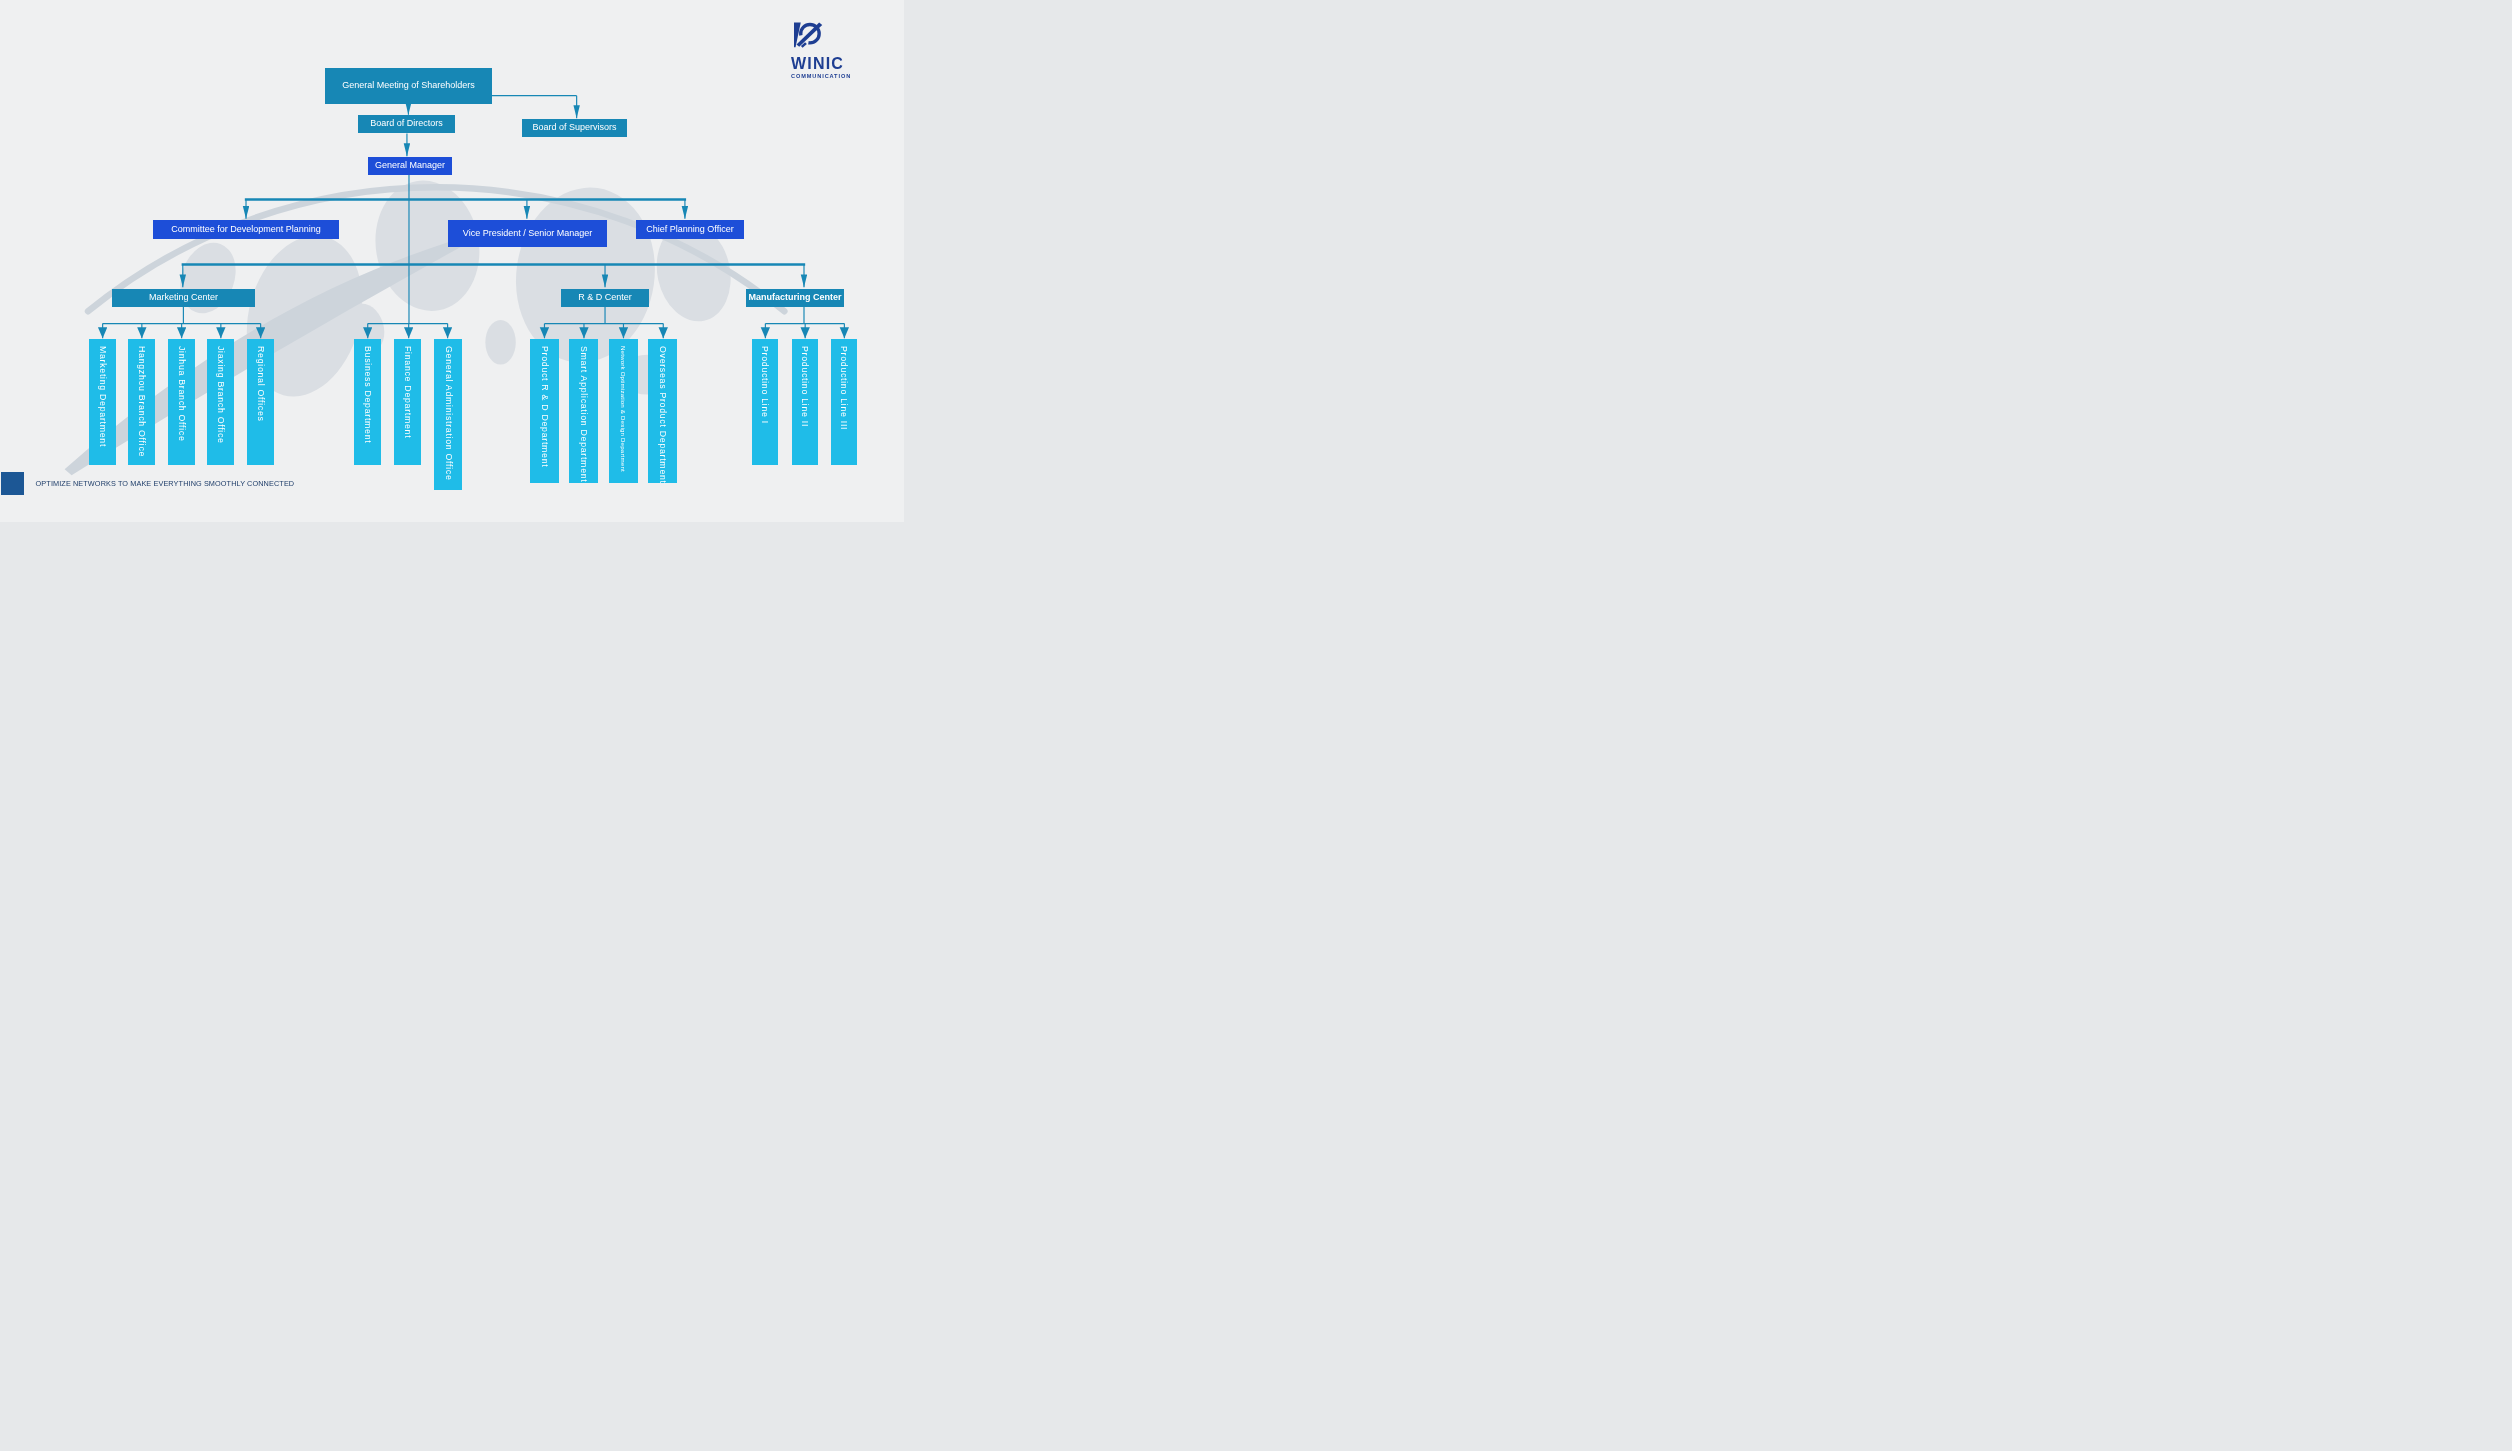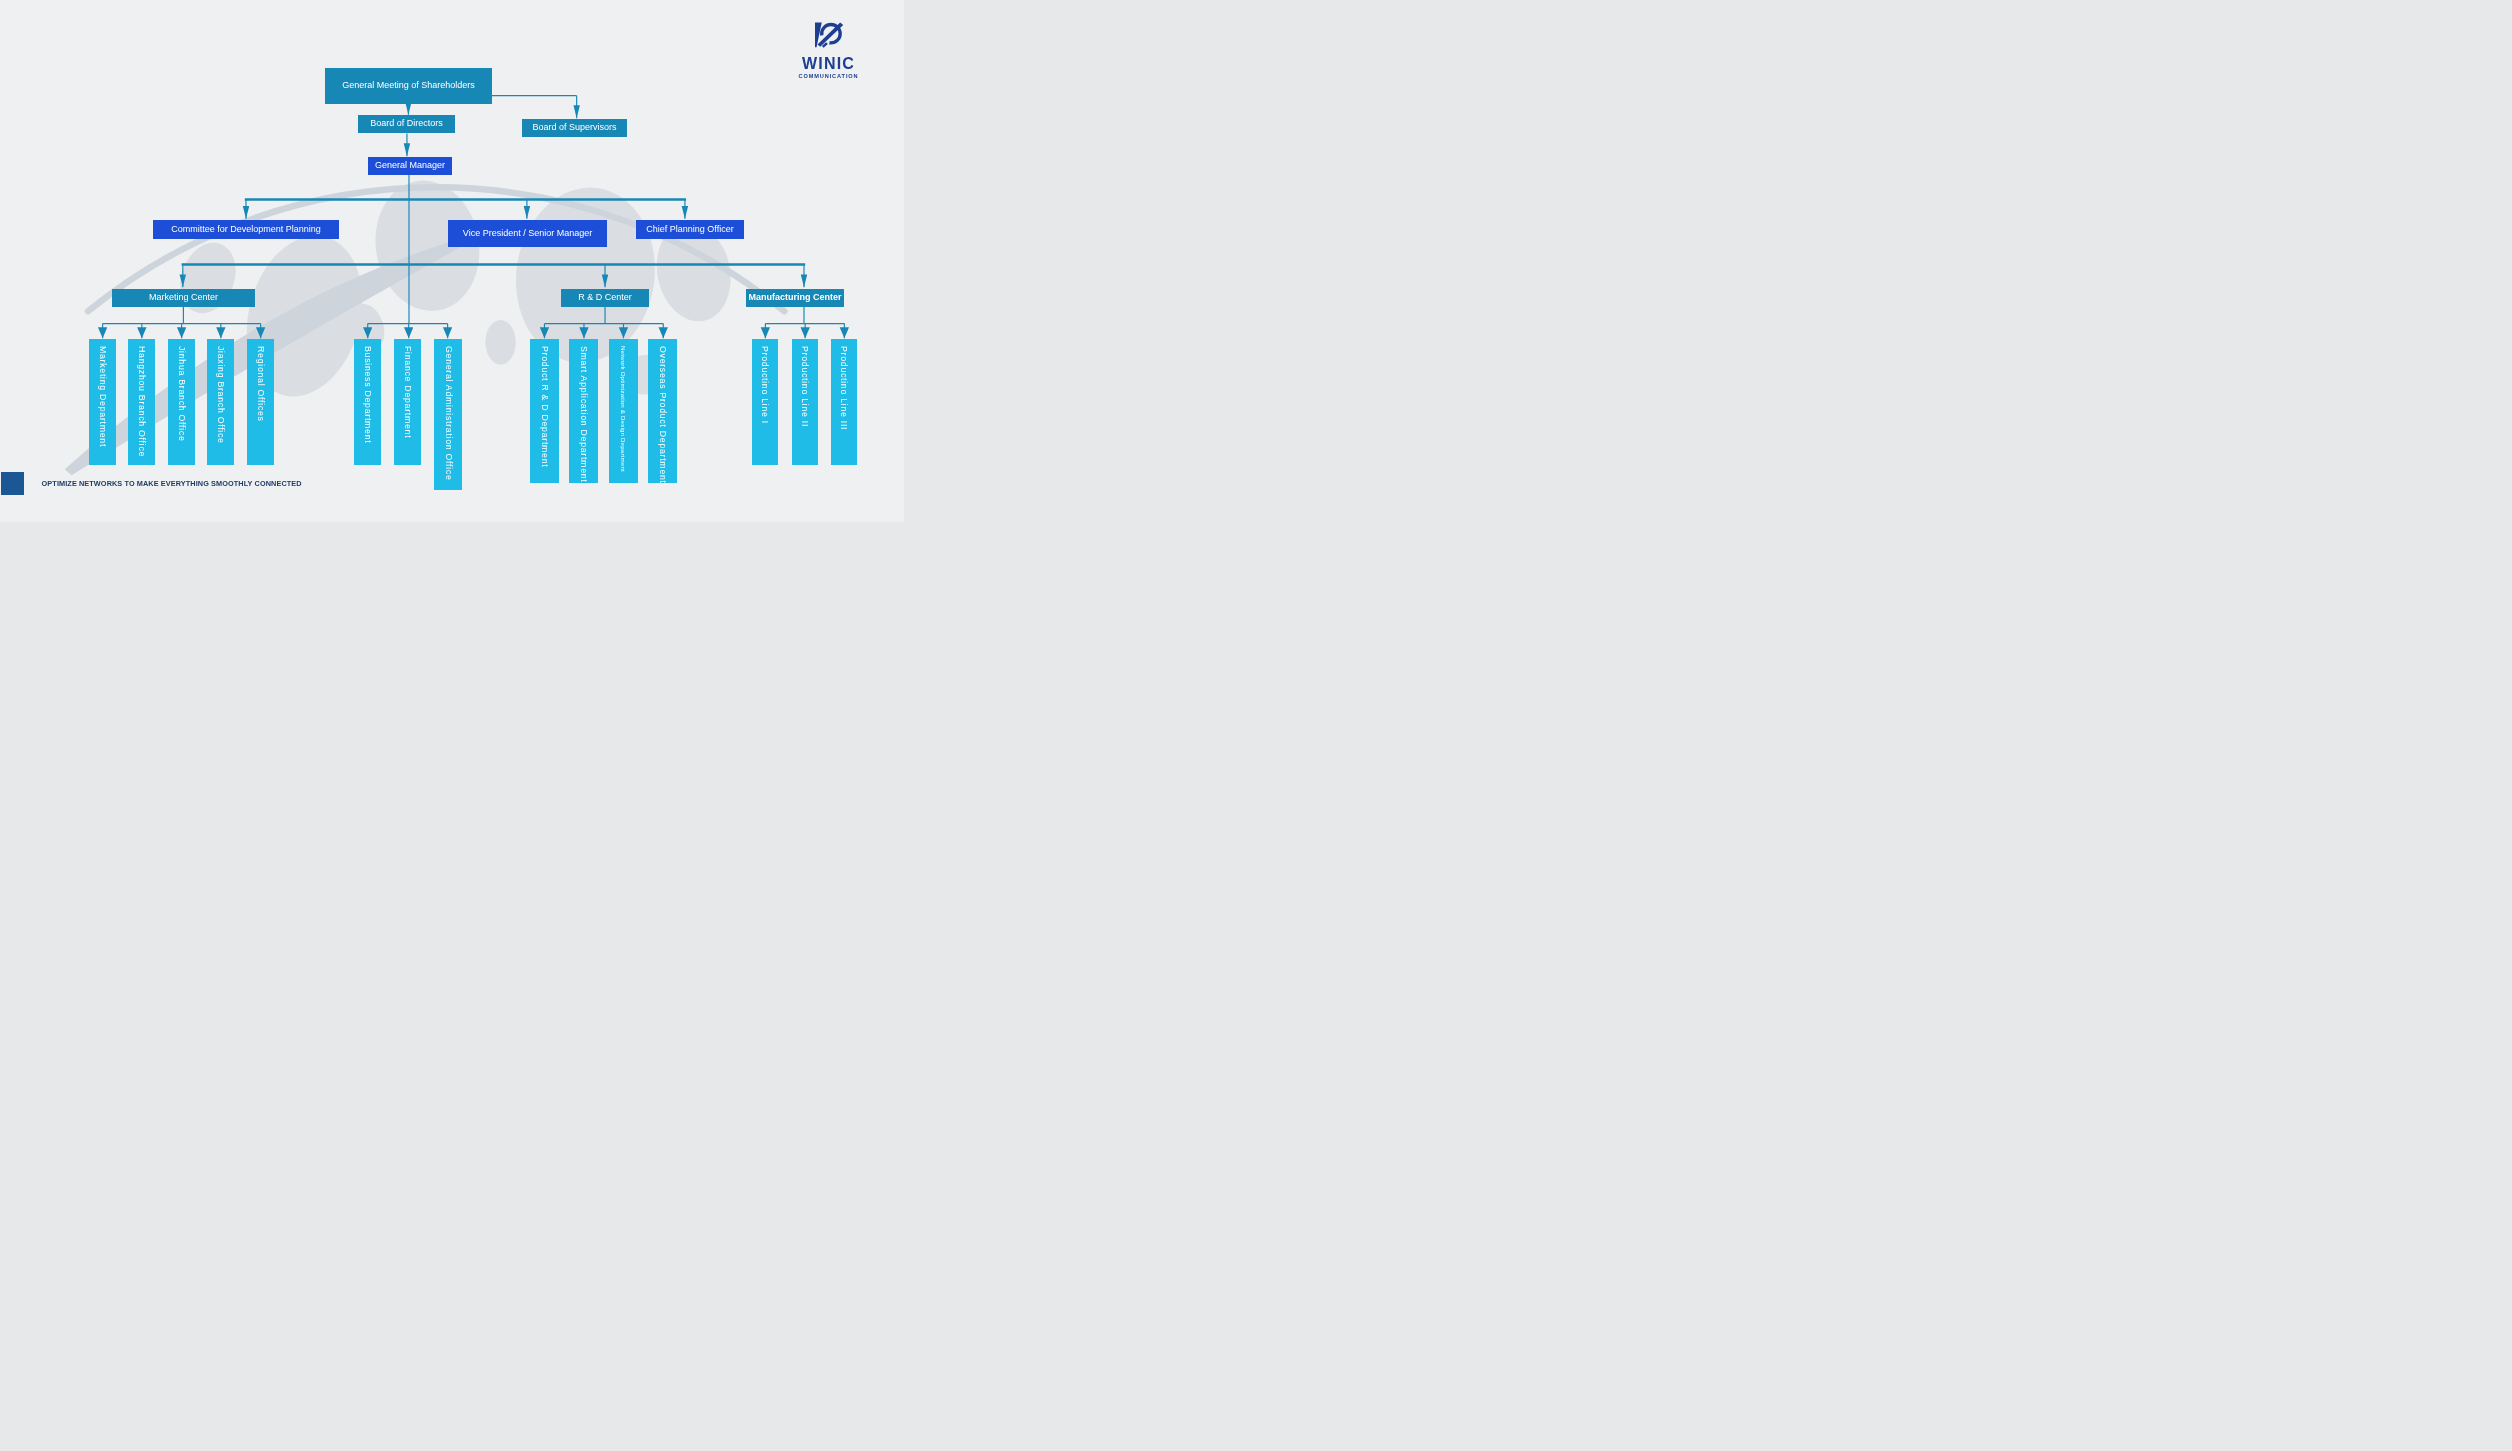--- a/index.html
+++ b/index.html
@@ -19,27 +19,27 @@
   
   .leaf {
     position:absolute; box-sizing:border-box; color:#fff; background:#1fbce8;
     writing-mode:vertical-rl; text-orientation:mixed;
     padding-top:7px; font-size:8.8px; letter-spacing:0.7px; white-space:nowrap;
   }
   .lw45 { line-height:26px; } .lw46 { line-height:27px; }
   .lw47 { line-height:27.5px; } .lw50 { line-height:29px; }
   .leaf.small { font-size:6.1px; letter-spacing:0.2px; }
   
-  .logo { position:absolute; left:791px; top:22px; width:75px; text-align:center; color:#1e3e92; }
+  .logo { position:absolute; left:791px; top:22px; width:75px; color:#1e3e92; }
   .logo-name { font-weight:bold; font-size:16px; letter-spacing:1.2px; margin-top:3.5px; }
   .logo-sub  { font-weight:bold; font-size:5.6px; letter-spacing:0.9px; margin-top:0.6px; }
   
   .tagline-row { position:absolute; left:0.6px; top:472px; height:23px; display:flex; align-items:center; }
   .tagline-square { width:23px; height:23px; background:#1c5795; flex:0 0 auto; }
-  .tagline-text { font-size:7.3px; color:#1e3d69; margin-left:18px; letter-spacing:0.1px; white-space:nowrap;font-weight:bold; }
+  .tagline-text { font-size:7.3px; color:#1e3d69; margin-left:12px; letter-spacing:0.1px; white-space:nowrap; }
 </style>
 </head>
 <body>
 
 <div class="canvas">
 
   <svg class="layer" width="904" height="522" aria-hidden="true" viewBox="0 0 1544 892">
     <g fill="#dadee3" stroke="none">
       <ellipse cx="520" cy="540" rx="95" ry="140" transform="rotate(15 520 540)"></ellipse>
       <ellipse cx="355" cy="475" rx="45" ry="62" transform="rotate(20 355 475)"></ellipse>

